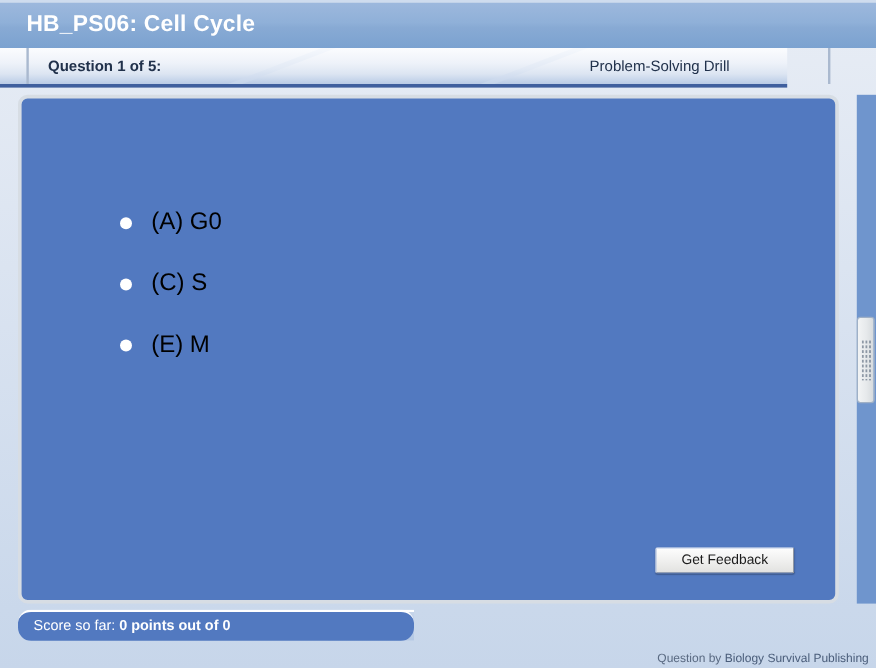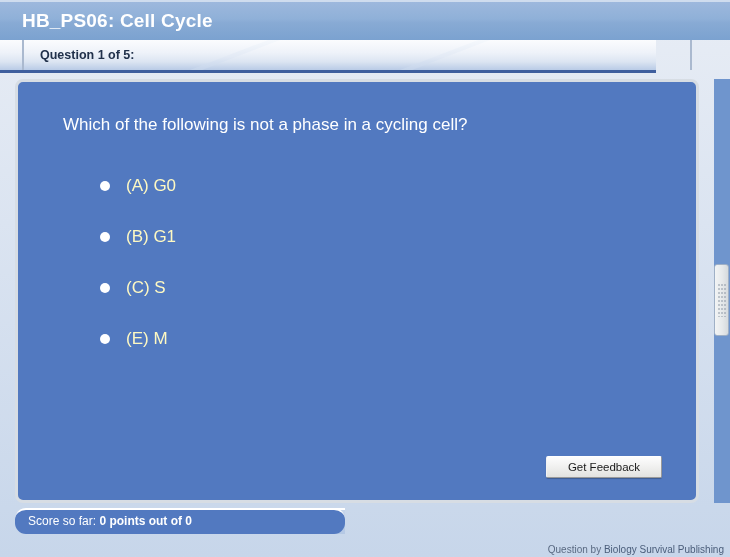--- a/index.html
+++ b/index.html
@@ -132,22 +132,22 @@
   }
   .option-bullet {
     width: 10px;
     height: 10px;
     border-radius: 50%;
     background: #ffffff;
     flex: 0 0 auto;
     margin-right: 16px;
   }
   .option-label {
-    font-size: 17px;
-    color: #fef9c3;
+    font-size: 20px;
+    color: #000000;
     white-space: nowrap;
   }
 
   
   #feedback-button {
     position: absolute;
     left: 528px;
     top: 374px;
     width: 116px;
     height: 22px;
@@ -255,34 +255,30 @@
 
 <div id="title-bar">
   <div id="title-text">HB_PS06: Cell Cycle</div>
 </div>
 
 <div id="tab-bar">
   <div class="tab-edge-left"></div>
   <div id="tab-slant-a"></div>
   <div id="tab-slant-b"></div>
   <div id="tab-question">Question 1 of 5:</div>
+  <div id="tab-mode">Problem-Solving Drill</div>
   <div class="tab-edge-right"></div>
 </div>
 
 <div id="question-panel">
-  <div id="question-text">Which of the following is not a phase in a cycling cell?</div>
 
   <div id="options-list">
     <div class="option-row">
       <span class="option-bullet"></span>
       <span class="option-label">(A) G0</span>
-    </div>
-    <div class="option-row">
-      <span class="option-bullet"></span>
-      <span class="option-label">(B) G1</span>
     </div>
     <div class="option-row">
       <span class="option-bullet"></span>
       <span class="option-label">(C) S</span>
     </div>
     <div class="option-row">
       <span class="option-bullet"></span>
       <span class="option-label">(E) M</span>
     </div>
   </div>

